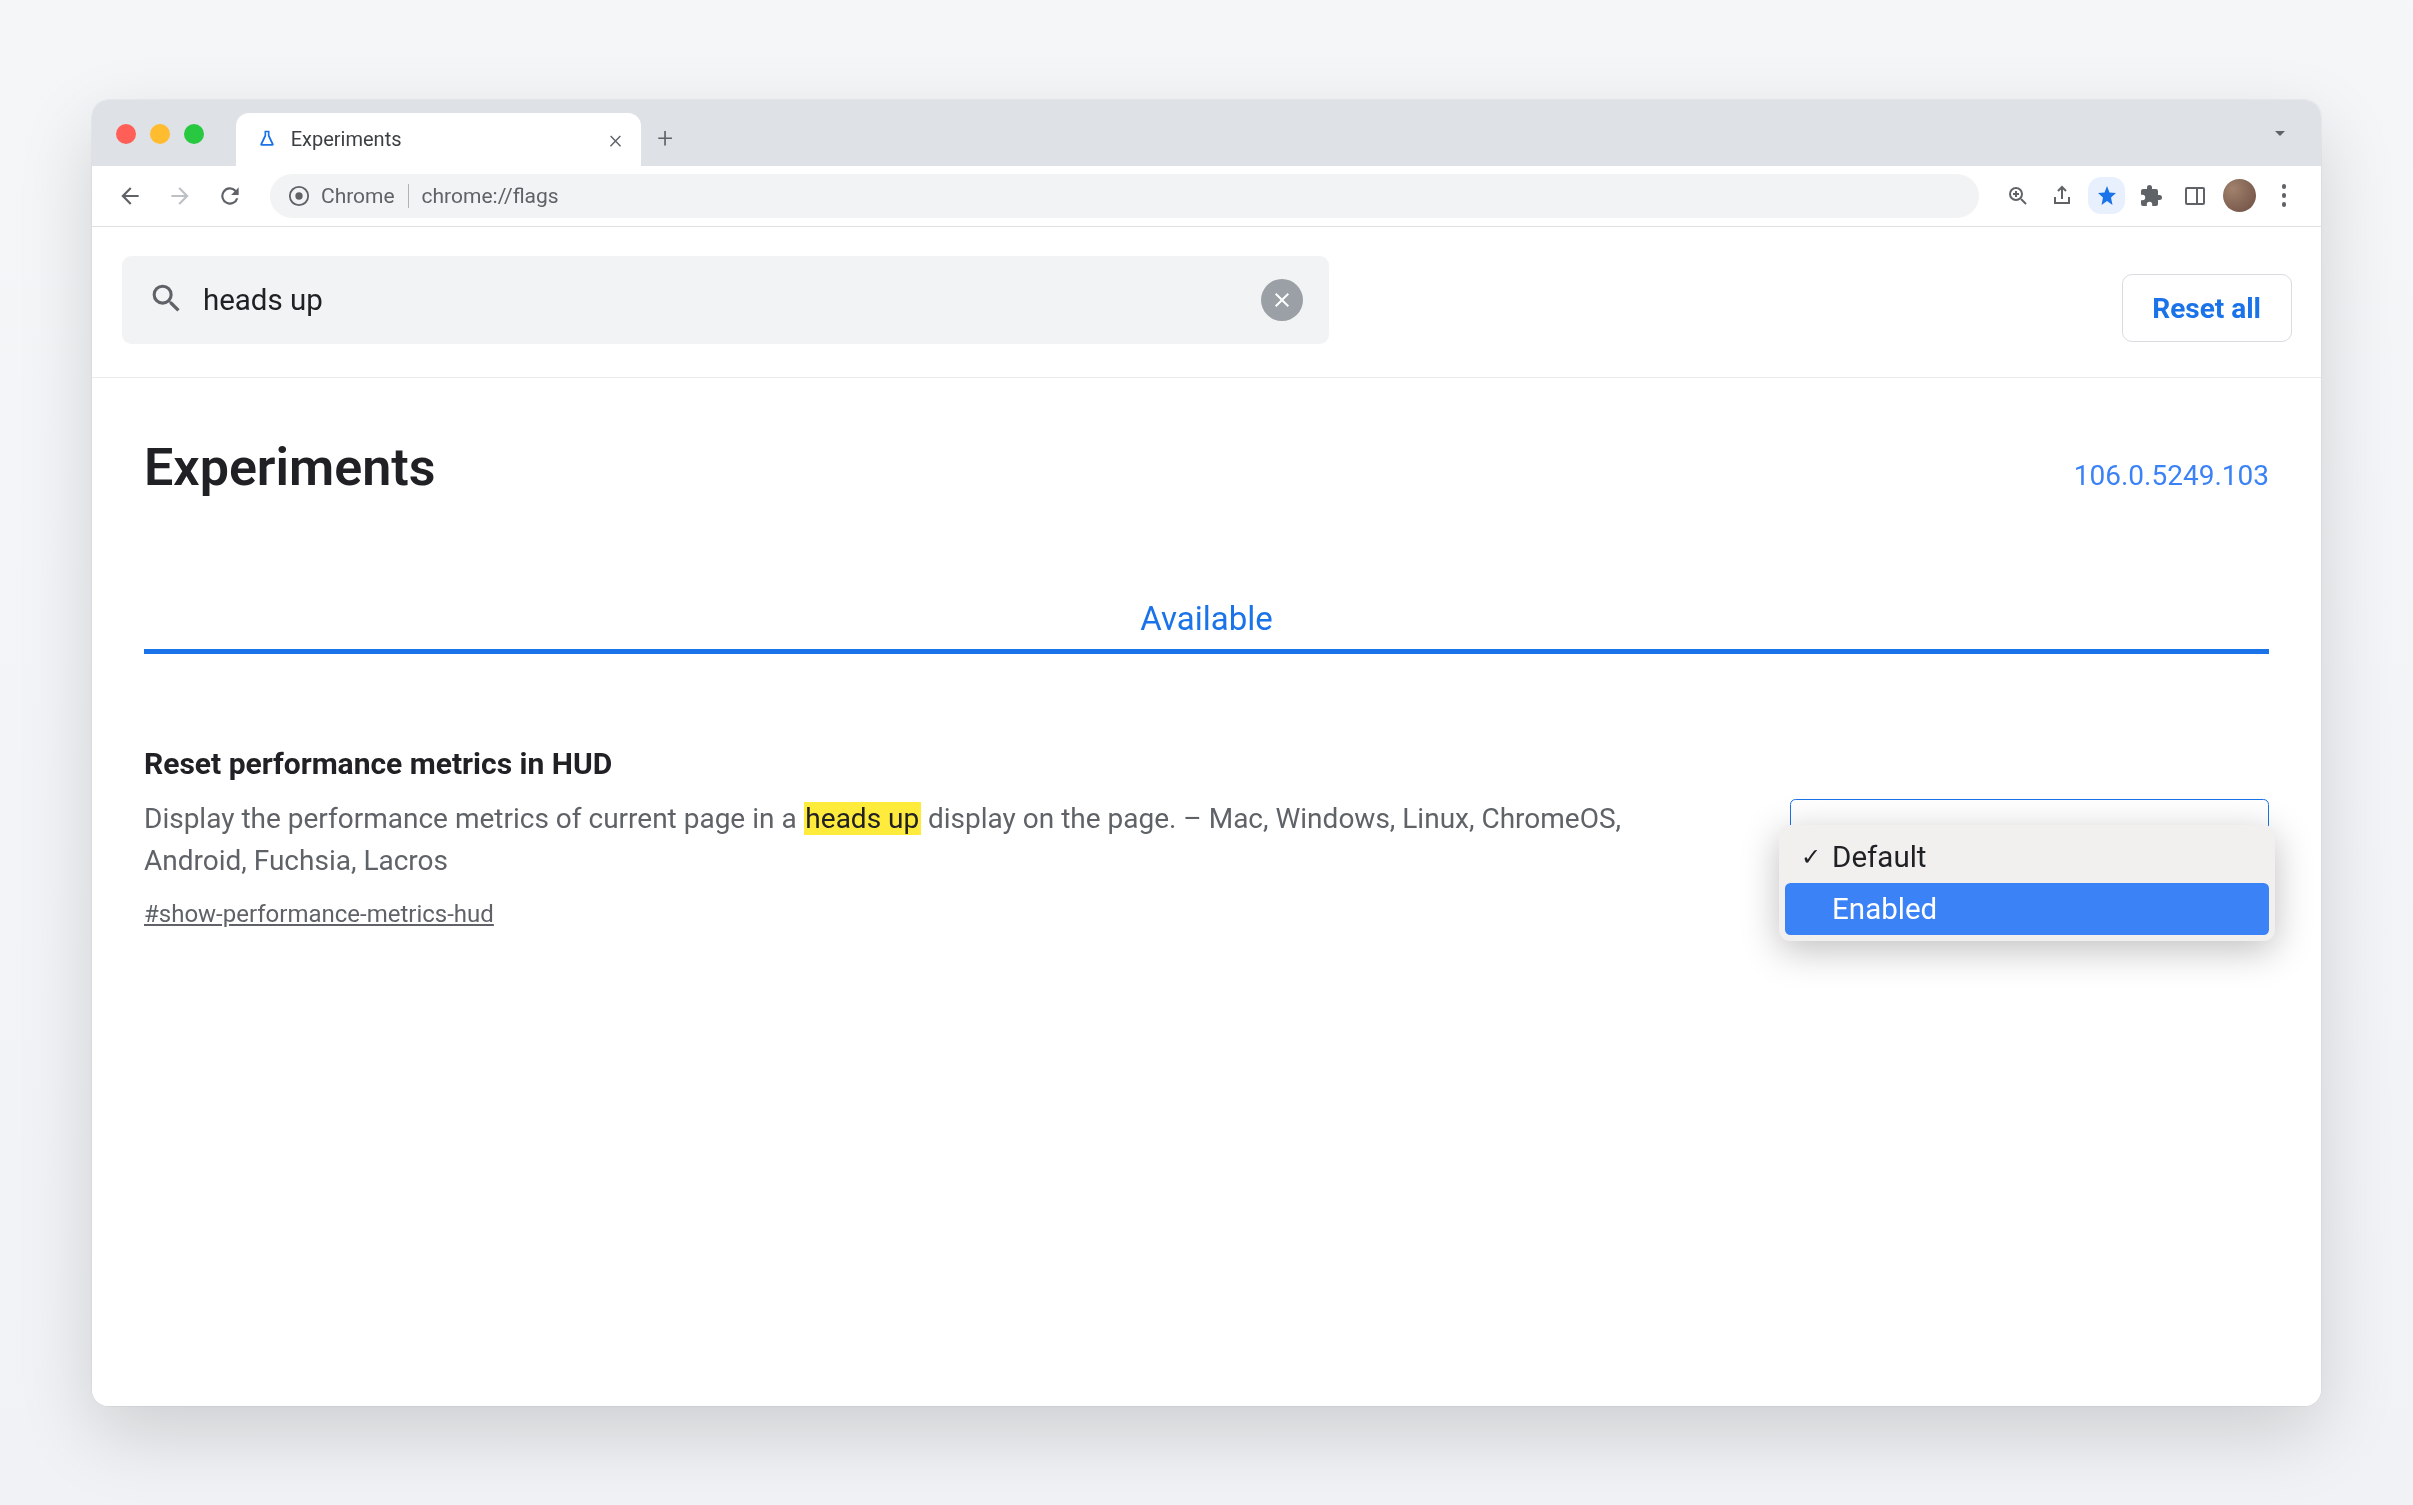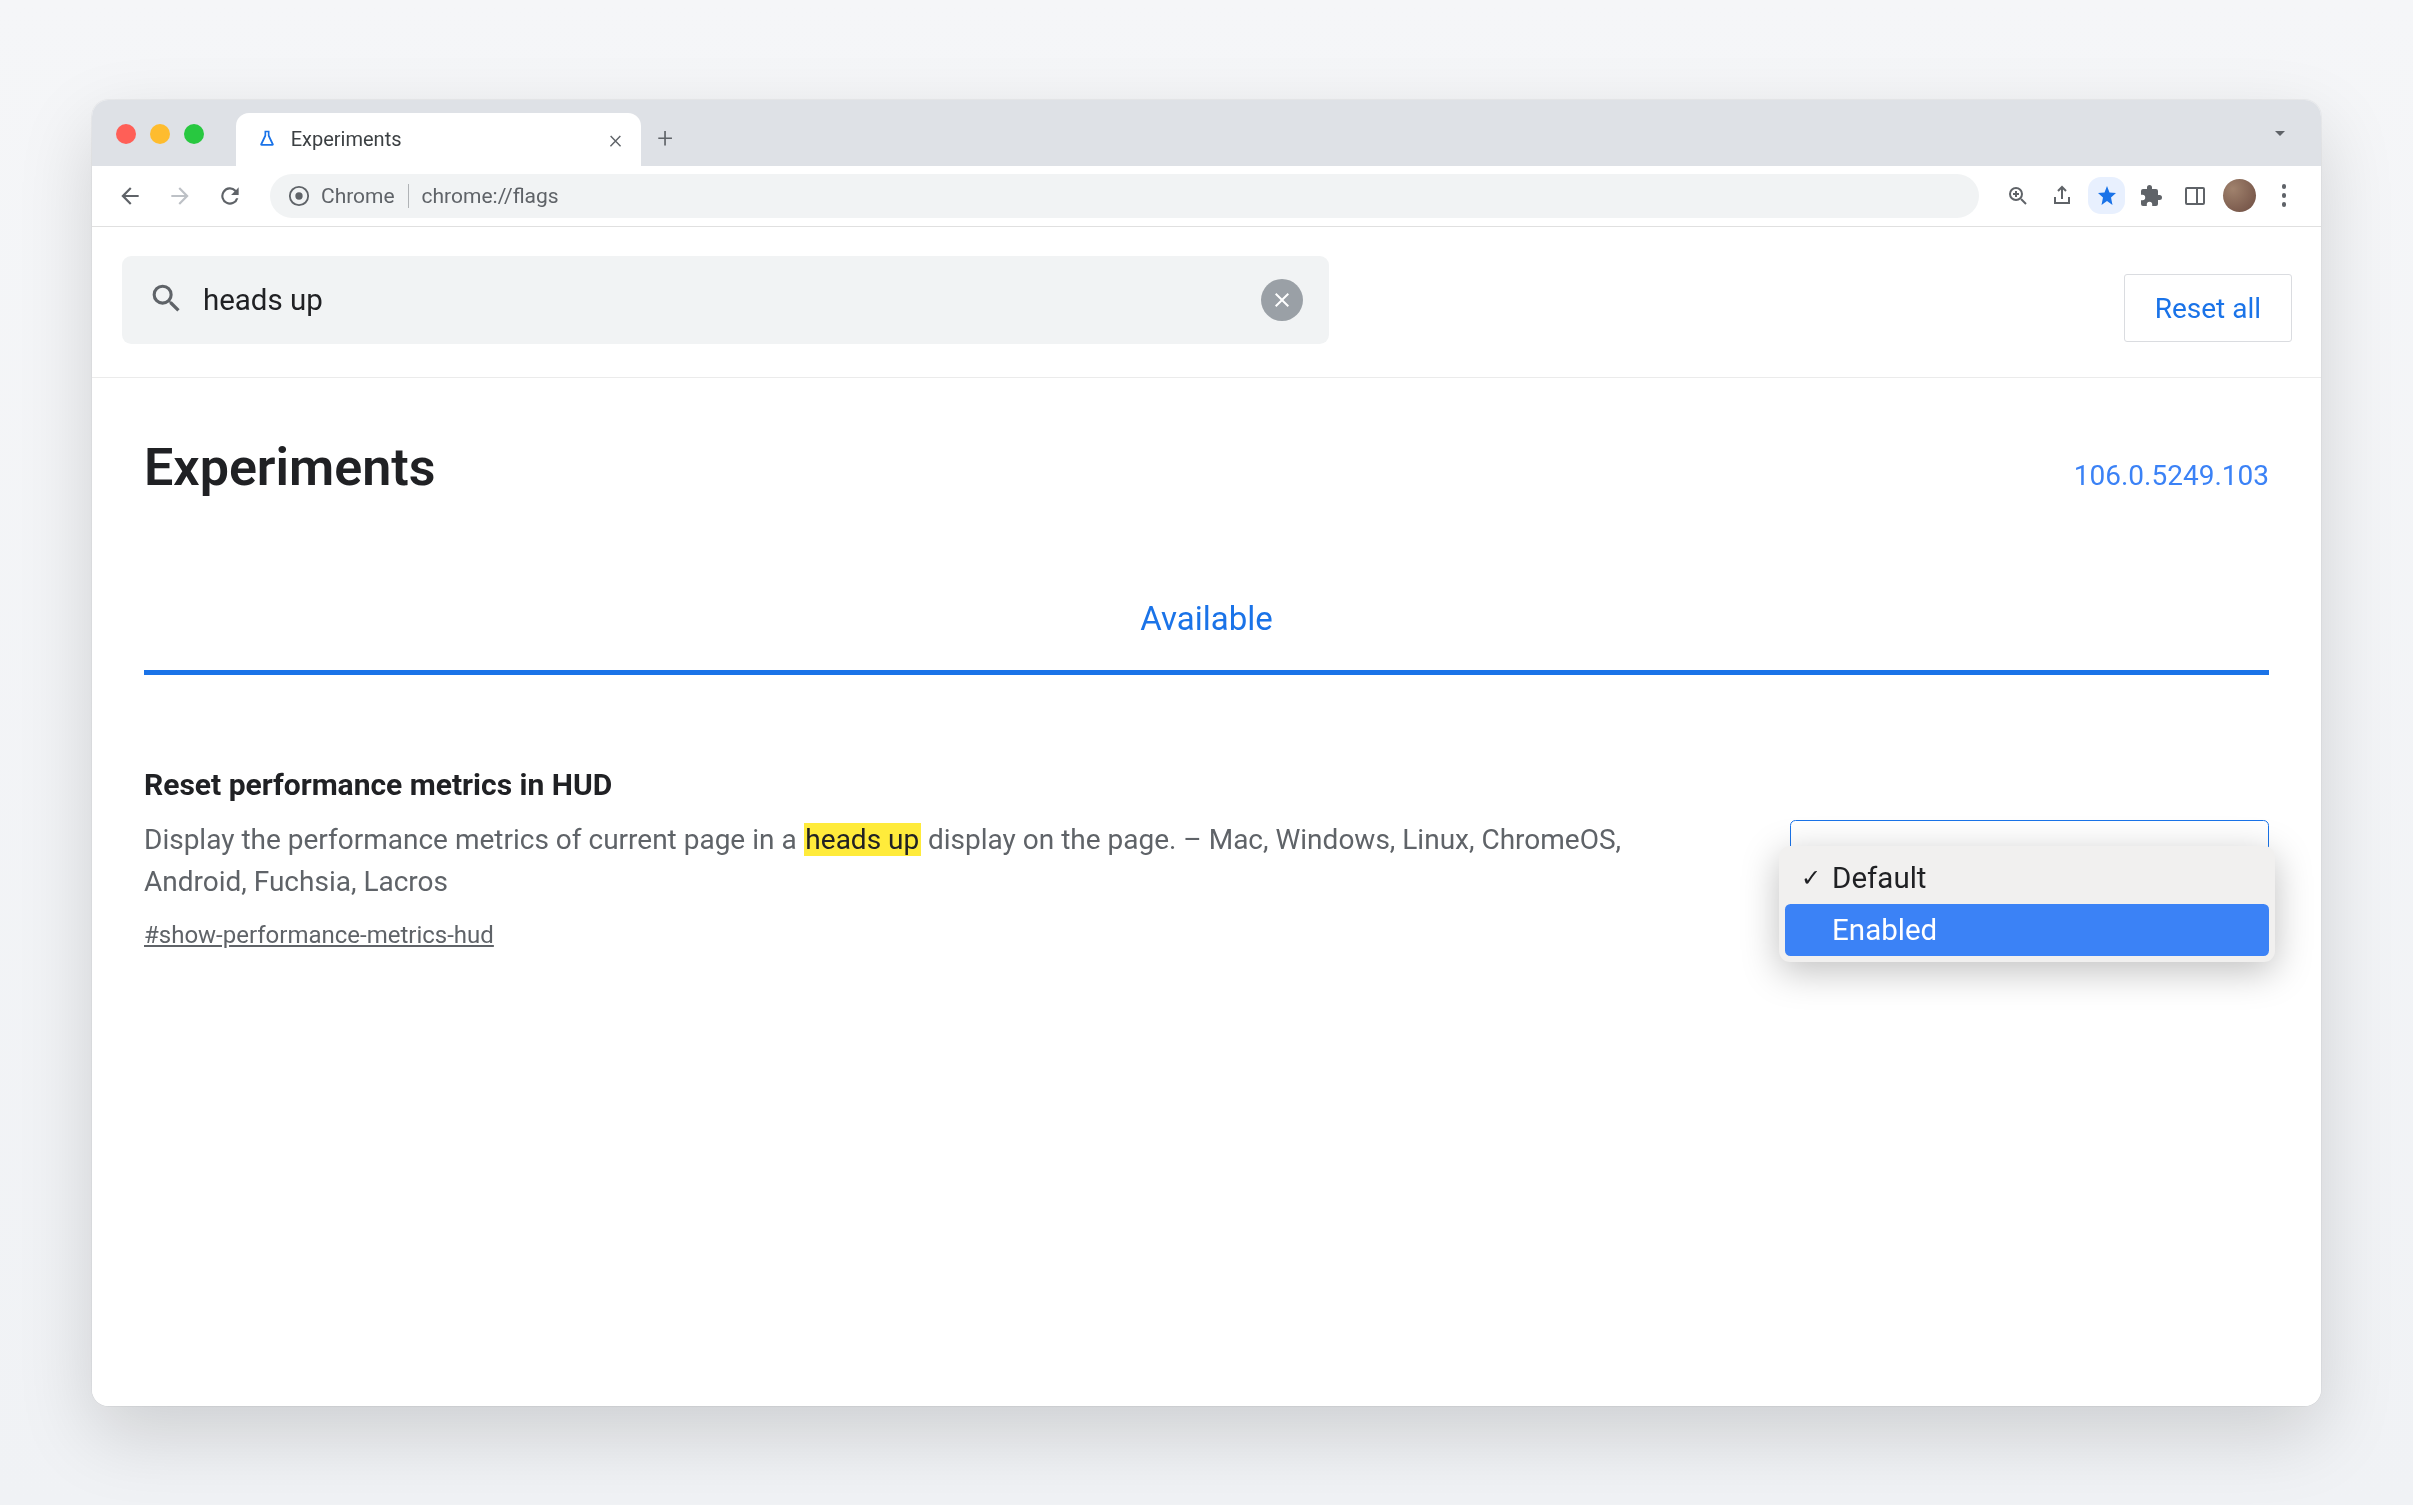--- a/index.html
+++ b/index.html
@@ -225,23 +225,23 @@
     }
     .clear-btn svg { width: 24px; height: 24px; fill: #fff; }
     .reset-wrap {
       margin-left: auto;
     }
     .reset-btn {
       border: 0.9px solid #dadce0;
       background: #fff;
       color: #1a73e8;
       font-size: 28px;
-      font-weight: 400;
+      font-weight: 700;
       padding: 16.6px 29.5px;
-      border-radius: 3px;
+      border-radius: 10px;
       cursor: pointer;
       margin-top: 16px;
     }
     .main {
       padding: 59px 52px;
       position: relative;
     }
     .header-row {
       display: flex;
       align-items: baseline;
@@ -258,21 +258,21 @@
       color: #3b82f6;
     }
     .tabs {
       display: flex;
       border-bottom: 0.9px solid #5f6368;
       margin-bottom: 92px;
     }
     .tab-item {
       flex: 1;
       text-align: center;
-      padding-bottom: 36px;
+      padding-bottom: 15px;
       font-size: 33px;
       color: #5f6368;
       cursor: pointer;
       position: relative;
     }
     .tab-item.active {
       color: #1a73e8;
     }
     .tab-item.active::after {
       content: '';

